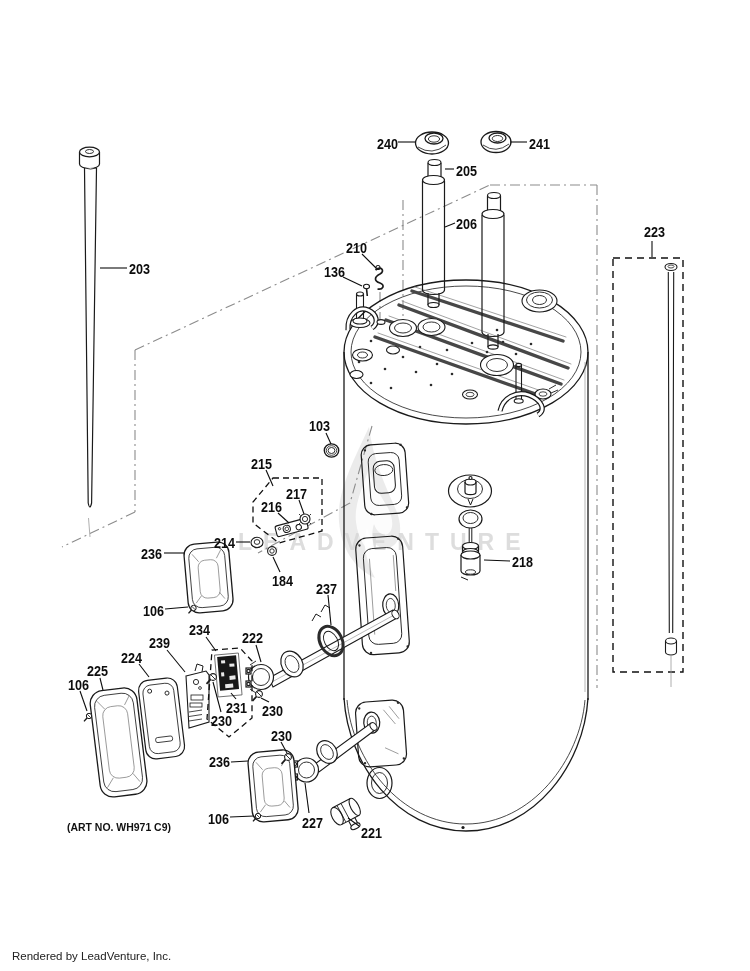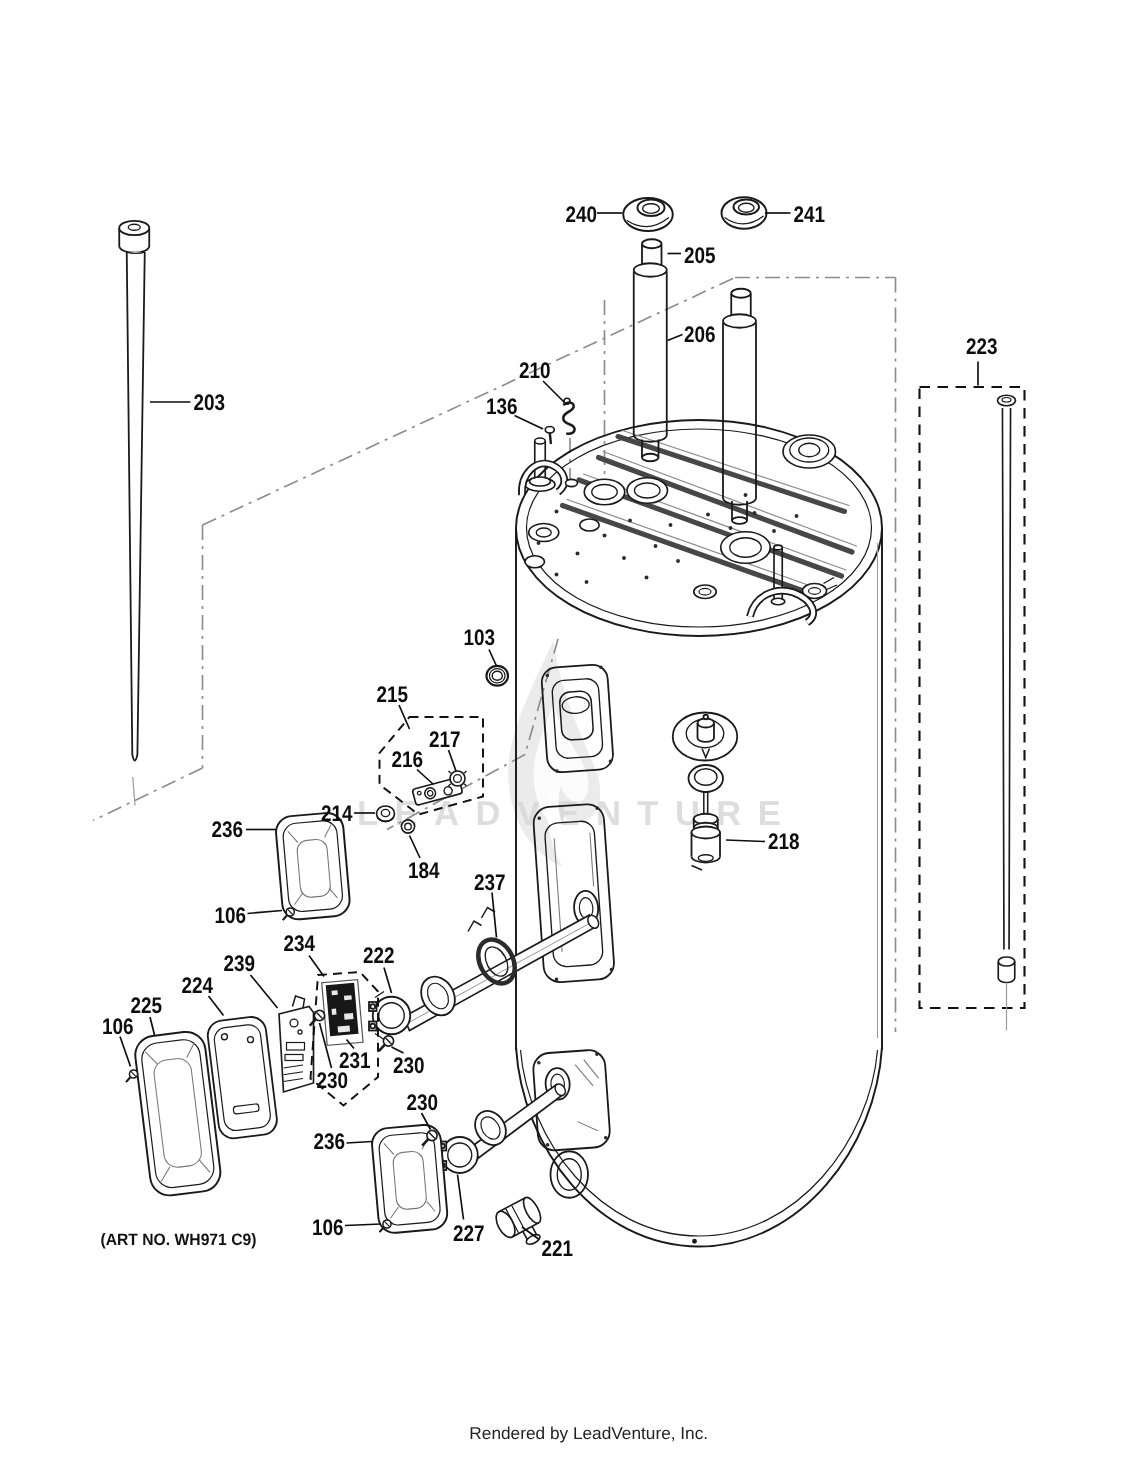--- a/index.html
+++ b/index.html
@@ -5,21 +5,21 @@
   html,body{margin:0;padding:0;background:#fff;}
   #stage{position:relative;width:750px;height:971px;background:#ffffff;overflow:hidden;
          font-family:"Liberation Sans", sans-serif;}
   .wm-text{position:absolute;left:238px;top:529px;font-size:23px;font-weight:600;
            letter-spacing:11px;color:#c7c7c7;opacity:.6;white-space:nowrap;}
   svg.draw{position:absolute;left:0;top:0;}
   #callouts .callout{position:absolute;font-size:15px;font-weight:bold;color:#0d0d0d;
            transform:scaleX(.84);transform-origin:left top;white-space:nowrap;line-height:1;}
   .artno{position:absolute;left:67px;top:821px;font-size:11px;font-weight:bold;color:#111;
          transform:scaleX(.95);transform-origin:left top;}
-  .footer{position:absolute;left:12px;right:0;top:950px;text-align:center;font-size:11.5px;color:#222;margin-left:23px;}
+  .footer{position:absolute;left:12px;right:0;top:950px;font-size:11.5px;color:#222;}
 </style>
 </head>
 <body>
 
 <div id="stage">
 
   <div class="wm-text">LEADVENTURE</div>
 
   <svg class="draw" width="750" height="971" viewBox="0 0 750 971">
 

